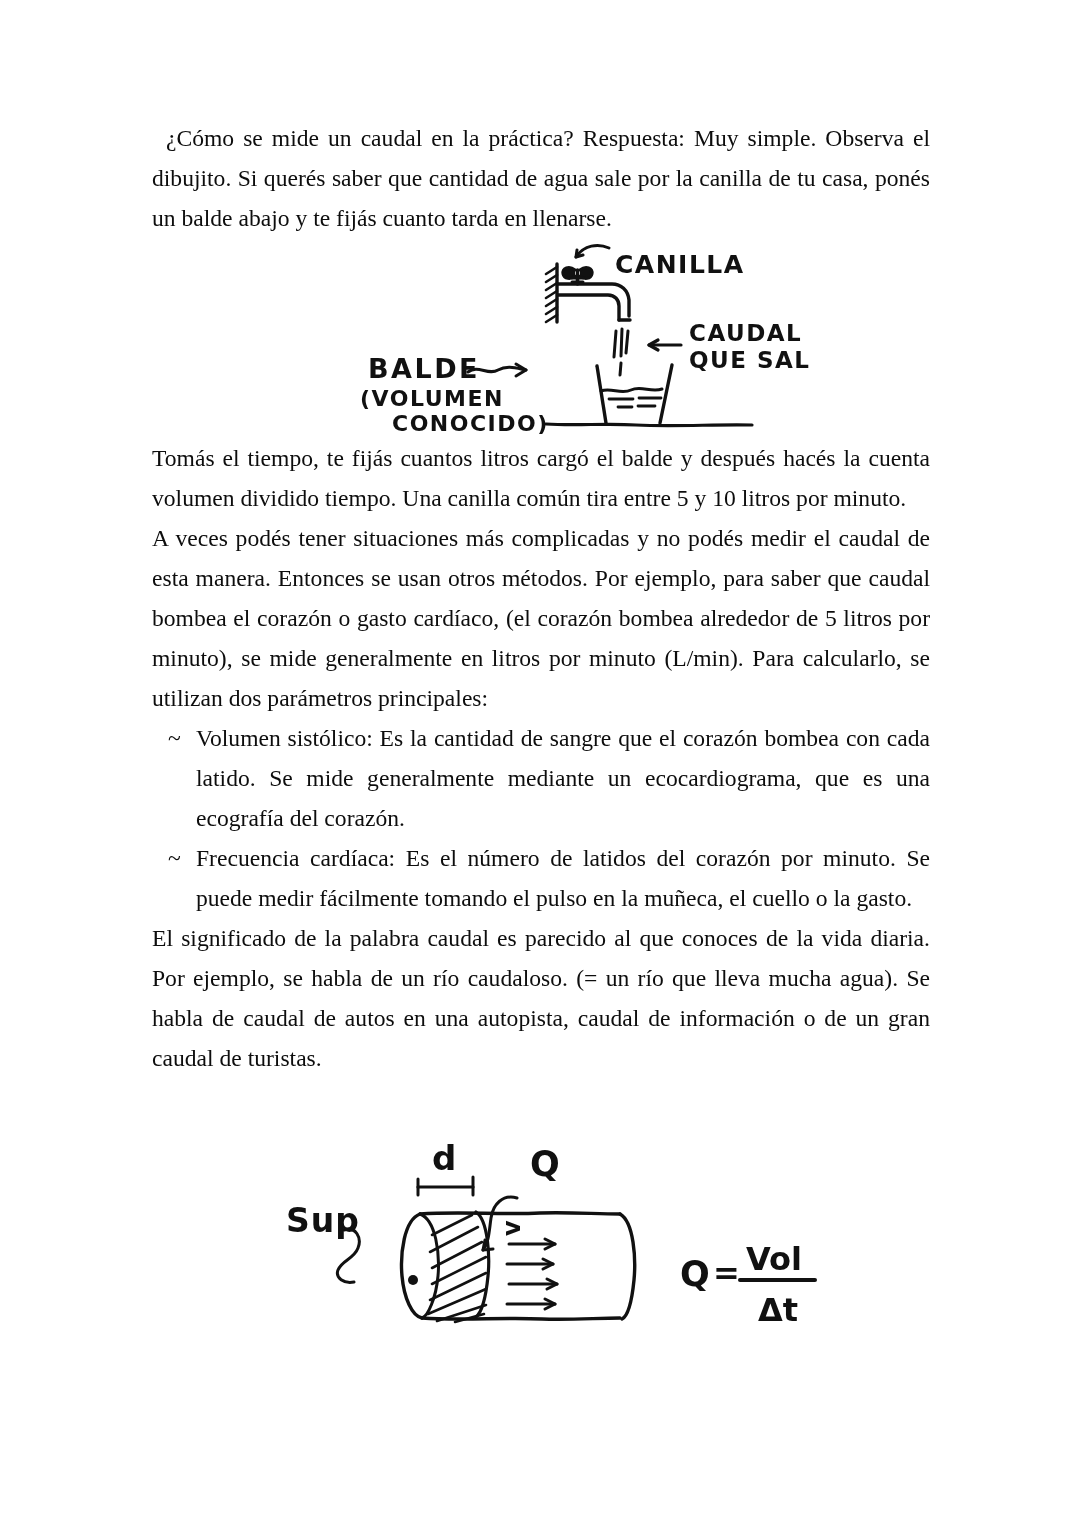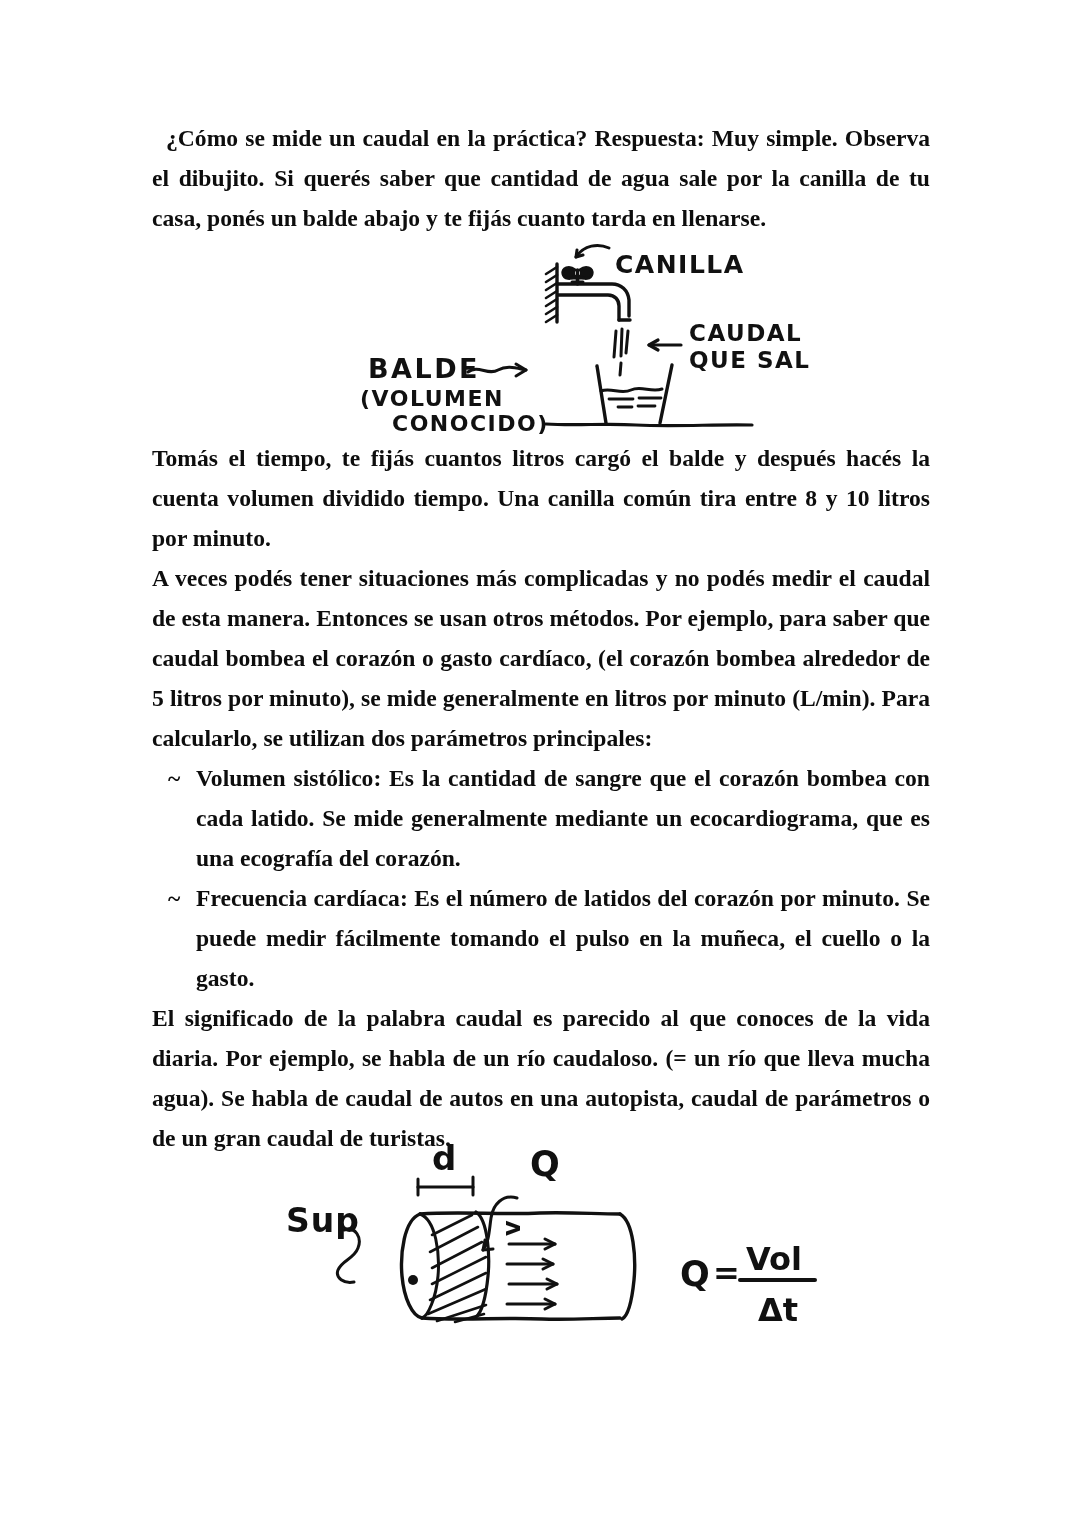--- a/index.html
+++ b/index.html
@@ -18,21 +18,20 @@
   .page {
     position: absolute;
     inset: 0;
     background: #ffffff;
   }
   .content {
     position: absolute;
     left: 152px;
     top: 118px;
     width: 778px;
-    font-weight: bold;
   }
   p.body-par {
     margin: 0;
     font-size: 23.6px;
     line-height: 40px;
     text-align: justify;
     text-justify: inter-word;
     -webkit-hyphens: none;
     hyphens: none;
   }
@@ -92,36 +91,36 @@
 <body>
 
 <div class="page">
 
   <div class="content">
 
     <p class="body-par indent-first">¿Cómo se mide un caudal en la práctica? Respuesta: Muy simple. Observa el dibujito. Si querés saber que cantidad de agua sale por la canilla de tu casa, ponés un balde abajo y te fijás cuanto tarda en llenarse.</p>
 
     <div style="height:200px"></div>
 
-    <p class="body-par noindent">Tomás el tiempo, te fijás cuantos litros cargó el balde y después hacés la cuenta volumen dividido tiempo. Una canilla común tira entre 8 y 10 litros por minuto.</p>
+    <p class="body-par noindent">Tomás el tiempo, te fijás cuantos litros cargó el balde y después hacés la cuenta volumen dividido tiempo. Una canilla común tira entre 5 y 10 litros por minuto.</p>
 
     <p class="body-par noindent">A veces podés tener situaciones más complicadas y no podés medir el caudal de esta manera. Entonces se usan otros métodos. Por ejemplo, para saber que caudal bombea el corazón o gasto cardíaco, (el corazón bombea alrededor de 5 litros por minuto), se mide generalmente en litros por minuto (L/min). Para calcularlo, se utilizan dos parámetros principales:</p>
 
     <ul class="bullet-list">
       <li>
         <span class="tilde">~</span>
         <span>Volumen sistólico: Es la cantidad de sangre que el corazón bombea con cada latido. Se mide generalmente mediante un ecocardiograma, que es una ecografía del corazón.</span>
       </li>
       <li>
         <span class="tilde">~</span>
         <span>Frecuencia cardíaca: Es el número de latidos del corazón por minuto. Se puede medir fácilmente tomando el pulso en la muñeca, el cuello o la gasto.</span>
       </li>
     </ul>
 
-    <p class="body-par noindent">El significado de la palabra caudal es parecido al que conoces de la vida diaria. Por ejemplo, se habla de un río caudaloso. (= un río que lleva mucha agua). Se habla de caudal de autos en una autopista, caudal de parámetros o de un gran caudal de turistas.</p>
+    <p class="body-par noindent">El significado de la palabra caudal es parecido al que conoces de la vida diaria. Por ejemplo, se habla de un río caudaloso. (= un río que lleva mucha agua). Se habla de caudal de autos en una autopista, caudal de información o de un gran caudal de turistas.</p>
 
 
   </div>
 
   <div id="figure-faucet" class="fig">
     <svg width="460" height="200" viewBox="0 0 460 200">
       <g fill="none" stroke="#111111" stroke-linecap="round" stroke-linejoin="round">
 
         <path d="M207,25 L207,83" stroke-width="3.4"></path>
         <path d="M207,28 L196,35" stroke-width="2.6"></path>

